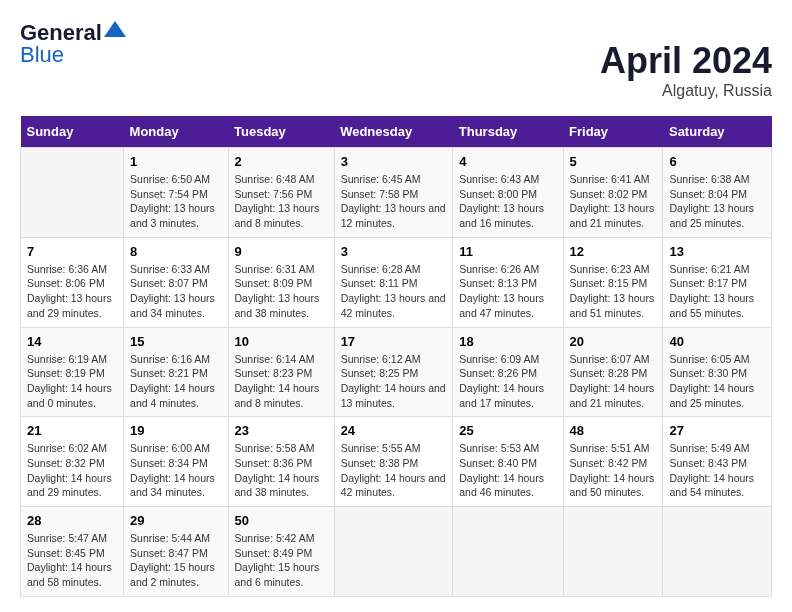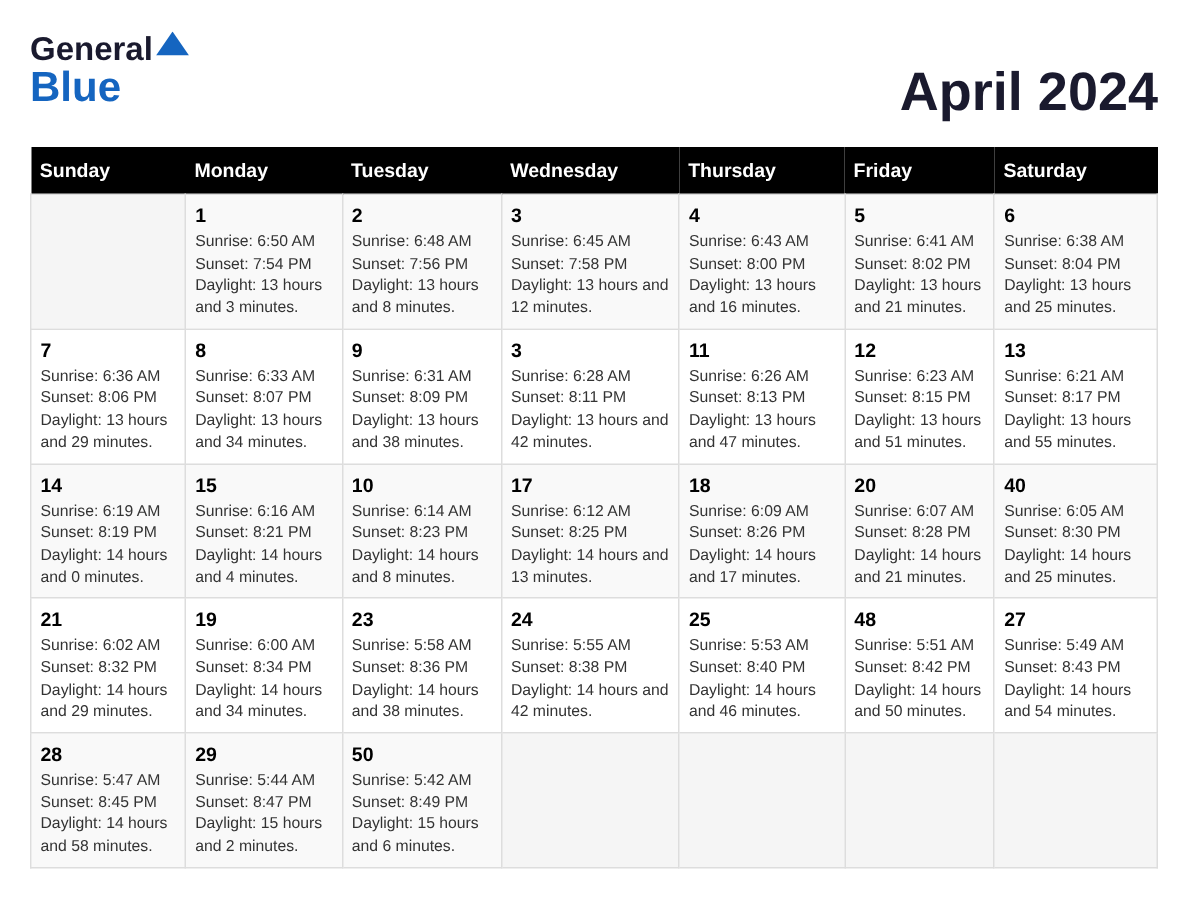--- a/index.html
+++ b/index.html
@@ -33,21 +33,21 @@
     .location {
       font-size: 16px;
       color: #444;
     }
     table {
       width: 100%;
       border-collapse: collapse;
       font-size: 11px;
     }
     thead tr {
-      background-color: #000000;
+      background-color: #4c1d95;
       color: #fff;
     }
     thead th {
       padding: 8px 6px;
       text-align: left;
       font-size: 13px;
       font-weight: bold;
     }
     tbody tr {
       vertical-align: top;
@@ -83,24 +83,25 @@
 <body>
 
 <div class="header">
   <div class="logo">
     <div style="display:flex;align-items:center;">
       <span style="font-size:22px;font-weight:bold;color:#1a1a2e;">General</span>
       <svg width="22" height="16" viewBox="0 0 22 16" style="margin-left:2px;margin-top:-8px;">
         <polygon points="0,16 11,0 22,16" fill="#1565c0"></polygon>
       </svg>
     </div>
-    <span style="font-size:28px;font-weight:bold;color:#1565c0;margin-top:-4px;">Blue</span>
+    <span style="font-size:22px;font-weight:normal;color:#1565c0;margin-top:-4px;">Blue</span>
   </div>
   <div class="title-block">
     <div class="month-title">April 2024</div>
+    <div class="location">Algatuy, Russia</div>
   </div>
 </div>
 
 <table>
   <thead>
     <tr>
     <th>Sunday</th>
         <th>Monday</th>
         <th>Tuesday</th>
         <th>Wednesday</th>

